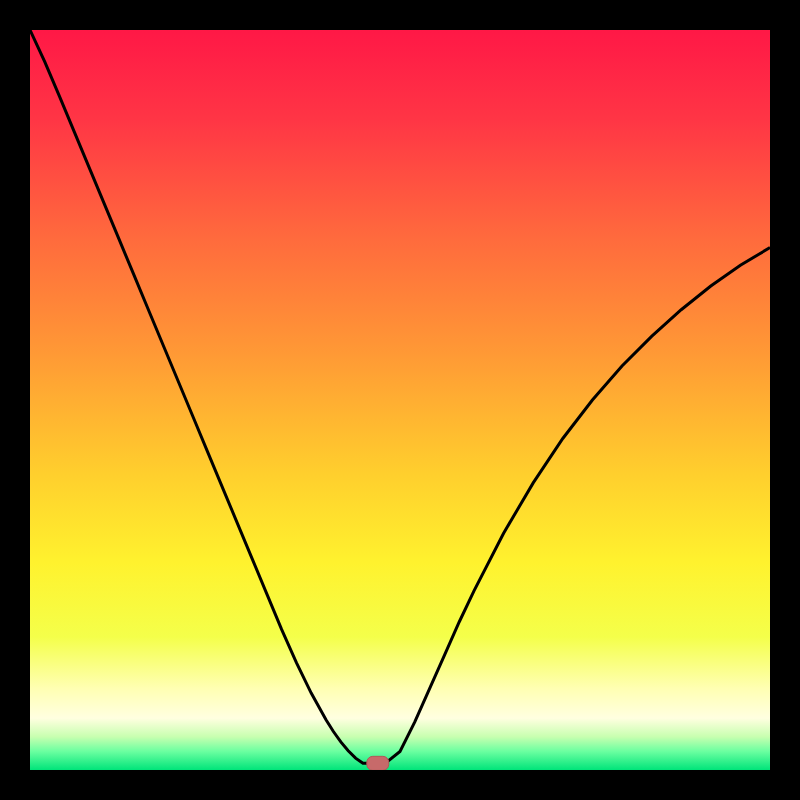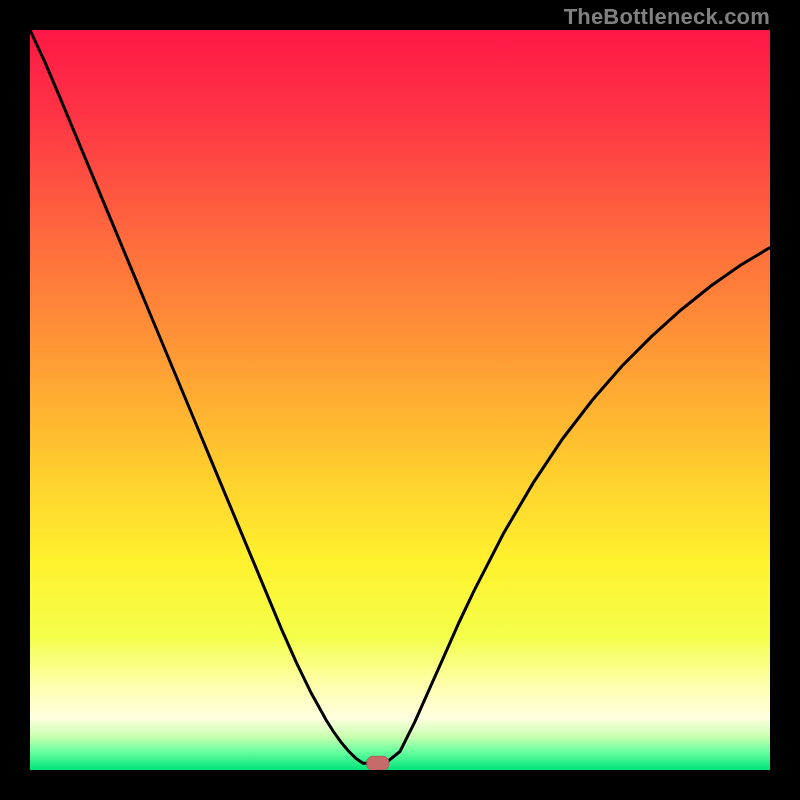--- a/index.html
+++ b/index.html
@@ -39,21 +39,20 @@
   .marker {
     fill: #c76a6a;
     stroke: #b05858;
     stroke-width: 1;
   }
 </style>
 </head>
 <body>
 <div class="frame">
 
-  <div class="watermark">TheBottleneck.com</div>
 
   <div class="plot-area">
     <svg id="chart-svg" width="740" height="740" viewBox="0 0 740 740" preserveAspectRatio="none">
       <defs>
         <linearGradient id="bg-grad" x1="0" y1="0" x2="0" y2="1">
 
         <stop offset="0%" stop-color="#ff1846"></stop>
             <stop offset="12%" stop-color="#ff3545"></stop>
             <stop offset="28.000000000000004%" stop-color="#ff6a3d"></stop>
             <stop offset="44%" stop-color="#ff9a35"></stop>

